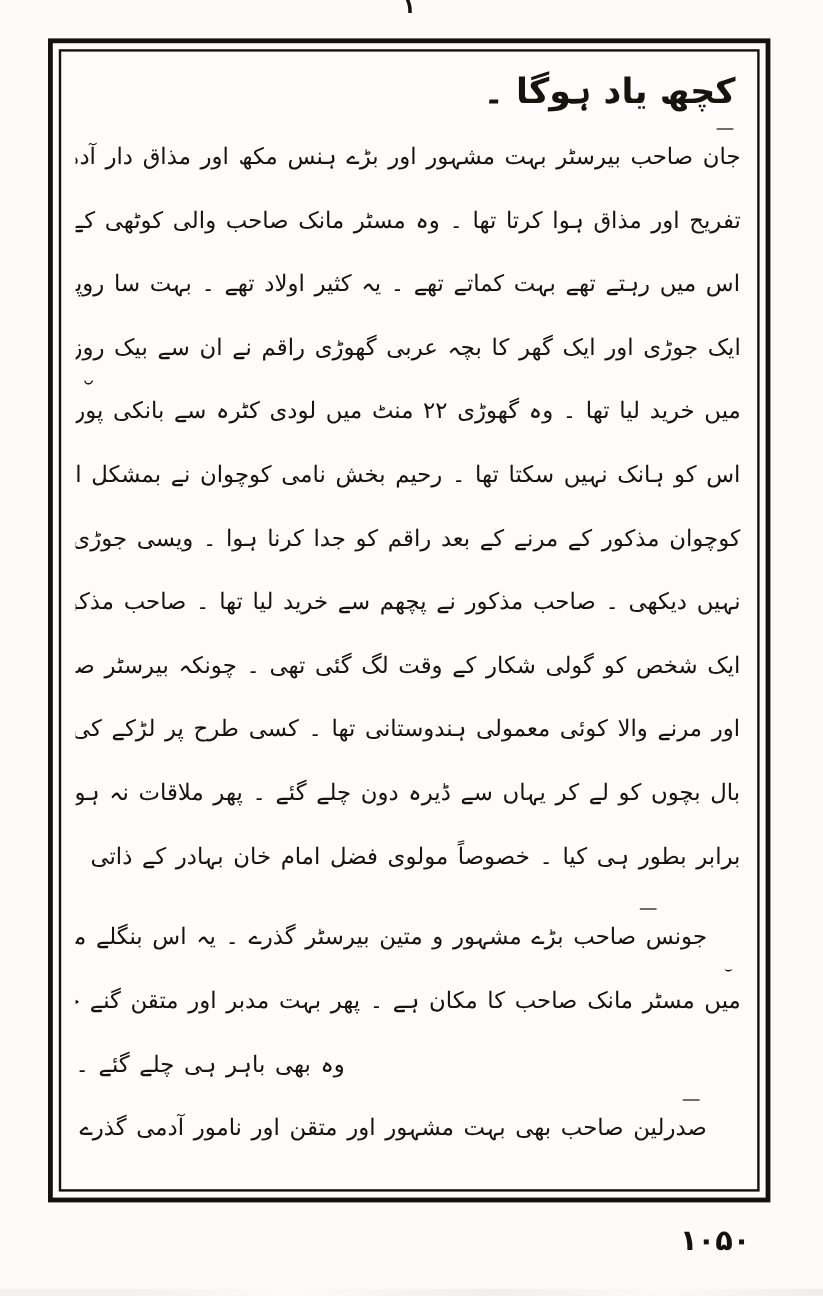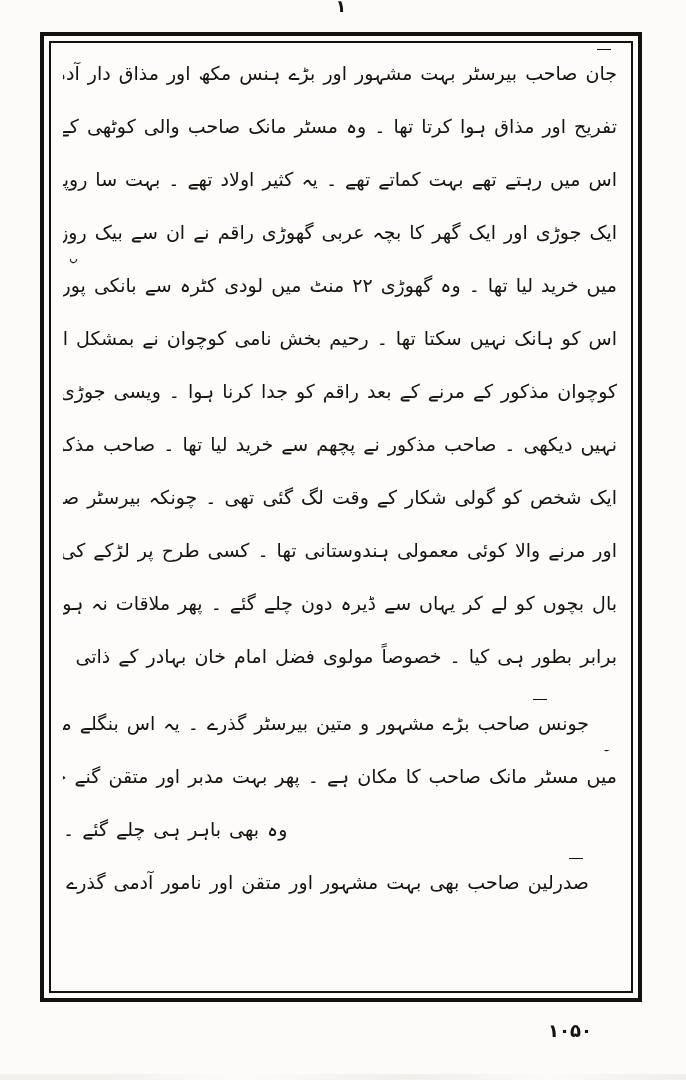--- a/index.html
+++ b/index.html
@@ -78,39 +78,40 @@
     z-index:2;
   }
   .note.u{
     border-bottom:1.5px solid #15110c;
     padding:0 3px 1px 3px;
     font-weight:bold;
   }
   .note.end{ left:6px; top:-9px; }
   .page-number{
     position:absolute;left:548px;top:1020px;width:96px;
-    direction:rtl;text-align:left;
-    font-size:18px;font-weight:bold;color:#15110c;
+    direction:rtl;text-align:center;
+    font-size:24px;font-weight:bold;color:#15110c;
     letter-spacing:3px;
   }
   .scan-edge{
     position:absolute;left:0;bottom:0;width:100%;height:6px;
     background:linear-gradient(to right,#f2f1ee 15%,#fcfbf9 35%,#f0efec 60%,#fbfaf8 80%,#efeeeb 100%);
   }
 </style>
 </head>
 <body>
 
 <div class="canvas">
 
   <div class="top-mark">۱</div>
 
   <div class="frame-outer">
     <div class="frame-inner">
 
+      <h1 class="heading">کچھ یاد ہوگا ۔</h1>
 
       <div class="text-block">
           <div class="line"><span class="note u" style="right: 6px;">۴</span><span>جان صاحب بیرسٹر بہت مشہور اور بڑے ہنس مکھ اور مذاق دار آدمی تھے ۔ لوگوں سے خوب</span></div>
           <div class="line"><span>تفریح اور مذاق ہوا کرتا تھا ۔ وہ مسٹر مانک صاحب والی کوٹھی کے اُتر بڑی کوٹھی اب تک ہے</span></div>
           <div class="line"><span>اس میں رہتے تھے بہت کماتے تھے ۔ یہ کثیر اولاد تھے ۔ بہت سا روپیہ جمع ہو گیا تھا ۔</span></div>
           <div class="line"><span>ایک جوڑی اور ایک گھر کا بچہ عربی گھوڑی راقم نے ان سے بیک روز بارہ سو روپیہ</span></div>
           <div class="line"><span class="note end">ن</span><span>میں خرید لیا تھا ۔ وہ گھوڑی ۲۲ منٹ میں لودی کٹرہ سے بانکی پور آتی تھی ۔ اور کوئی کوچوان</span></div>
           <div class="line"><span>اس کو ہانک نہیں سکتا تھا ۔ رحیم بخش نامی کوچوان نے بمشکل اسُ کو ٹم ٹم میں لگایا تھا ۔</span></div>
           <div class="line"><span>کوچوان مذکور کے مرنے کے بعد راقم کو جدا کرنا ہوا ۔ ویسی جوڑی اور اس نسل کی پھر شہر میں</span></div>
           <div class="line"><span>نہیں دیکھی ۔ صاحب مذکور نے پچھم سے خرید لیا تھا ۔ صاحب مذکور کے لڑکے کے ہاتھ سے</span></div>

